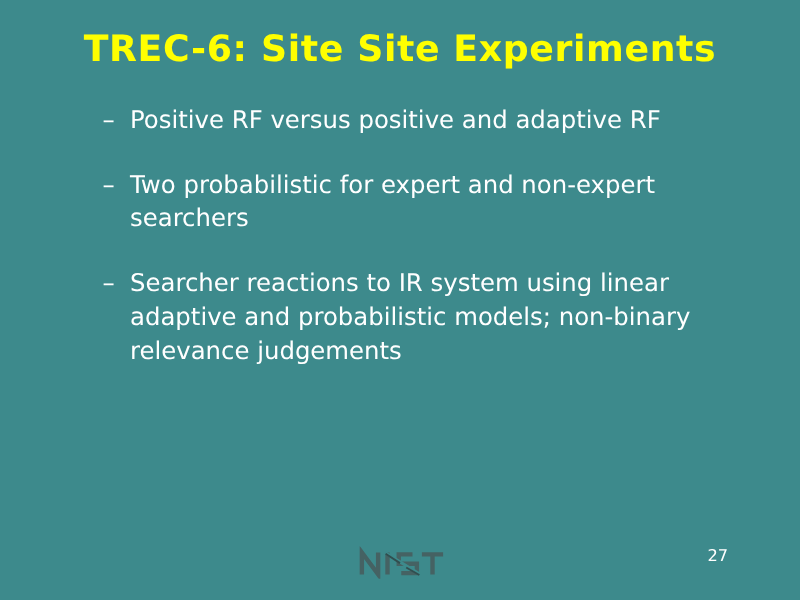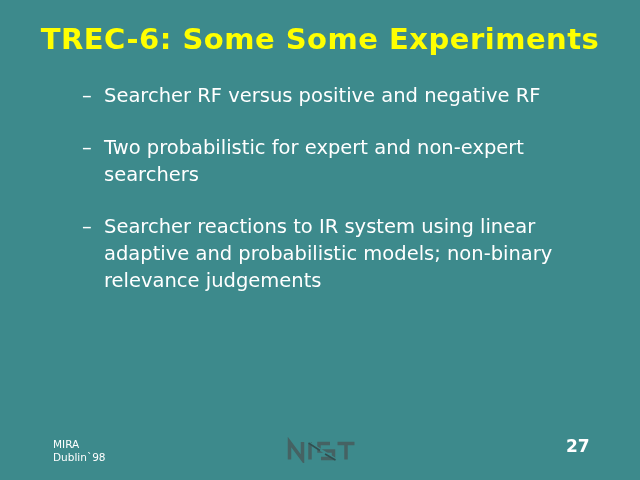--- a/index.html
+++ b/index.html
@@ -74,63 +74,58 @@
     font-family: "DejaVu Sans", sans-serif;
     font-size: 10.5px;
     line-height: 13px;
   }
   #footer-page-number {
     position: absolute;
     left: 566px;
     top: 439px;
     color: #ffffff;
     font-family: "DejaVu Sans", sans-serif;
-    font-size: 17px;
+    font-size: 13px;
     line-height: 14px;
-    font-weight: bold;
   }
   #footer-nist-logo {
     position: absolute;
     left: 286px;
     top: 437px;
     width: 72px;
     height: 26px;
     opacity: 0.62;
   }
 </style>
 </head>
 <body>
 
 <div id="slide">
 
-  <div id="slide-title">TREC-6: Some Some Experiments</div>
+  <div id="slide-title">TREC-6: Site Site Experiments</div>
 
   <div id="bullet-list">
 
     <div class="bullet-item" id="bullet-item-0">
       <span class="bullet-marker">–</span>
-      <span class="bullet-text">Searcher RF versus positive and negative RF</span>
+      <span class="bullet-text">Positive RF versus positive and adaptive RF</span>
     </div>
 
     <div class="bullet-item" id="bullet-item-1">
       <span class="bullet-marker">–</span>
       <span class="bullet-text">Two probabilistic for expert and non-expert searchers</span>
     </div>
 
     <div class="bullet-item" id="bullet-item-2">
       <span class="bullet-marker">–</span>
       <span class="bullet-text">Searcher reactions to IR system using linear adaptive and probabilistic models; non-binary relevance judgements</span>
     </div>
 
   </div>
 
-  <div id="footer-left">
-    <div>MIRA</div>
-    <div>Dublin`98</div>
-  </div>
 
   <div id="footer-nist-logo">
     <svg viewBox="0 0 144 52" width="72" height="26" aria-hidden="true">
       <g fill="none" stroke="#4a4a4a" stroke-width="7">
 
         <path d="M7 45 L7 10 L33 45 L33 10"></path>
 
         <path d="M48 10 L48 45"></path>
 
         <path d="M88 13 L66 13 L66 28 L95 28 L95 43 L70 43"></path>

